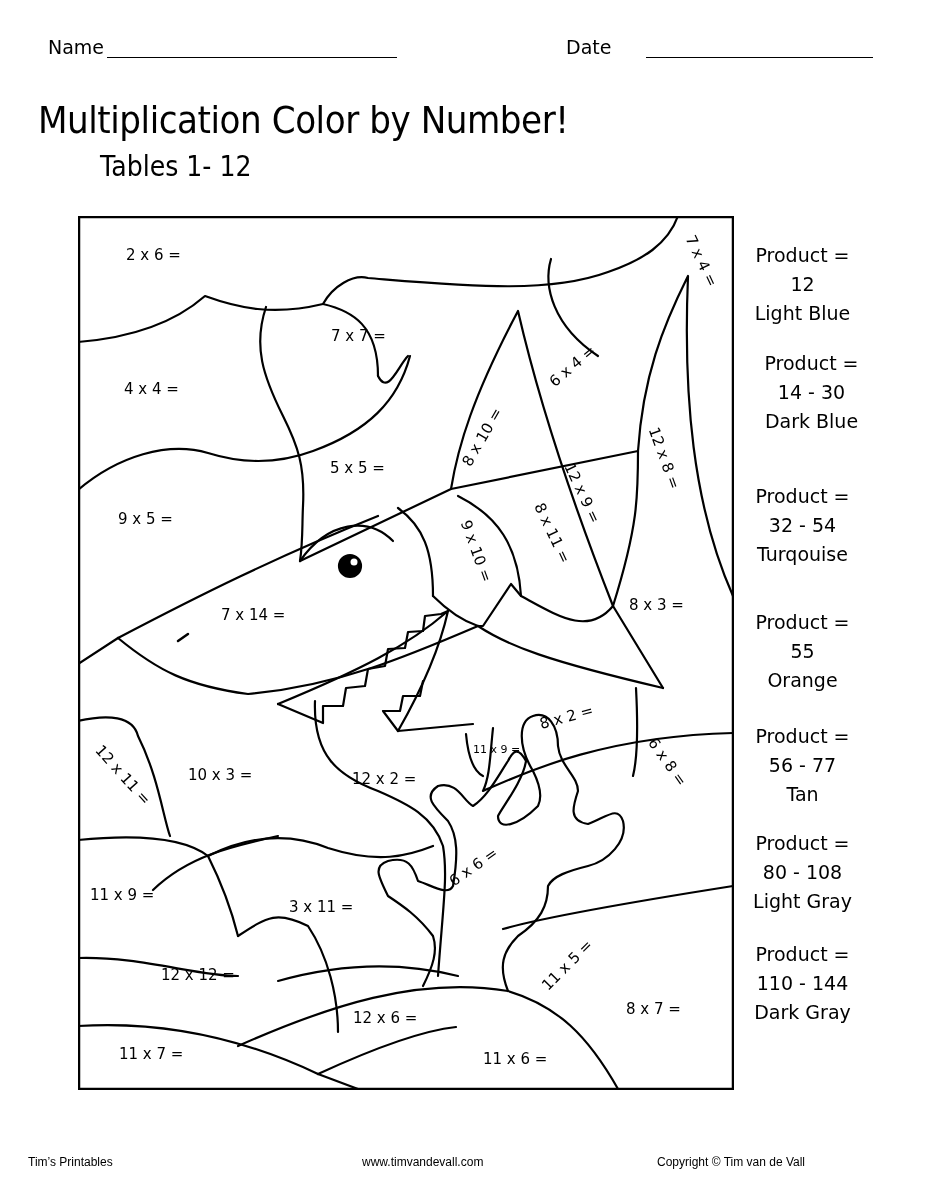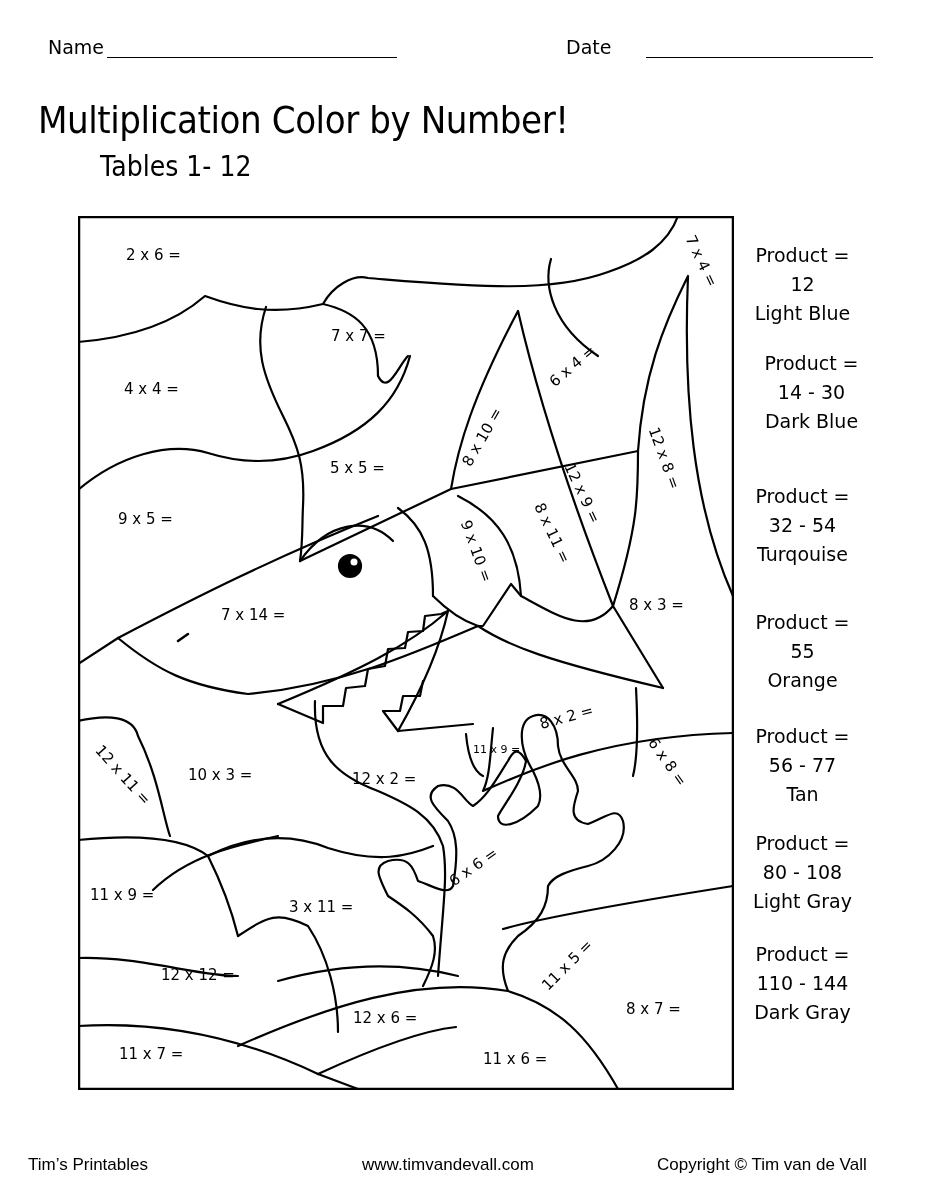--- a/index.html
+++ b/index.html
@@ -9,21 +9,21 @@
   .hdr-line{position:absolute;top:57px;border-bottom:1.5px solid #000;height:0;}
   .title{position:absolute;left:38px;top:98px;font-size:38px;letter-spacing:-0.5px;
          font-family:"DejaVu Sans",sans-serif;font-weight:normal;transform:scaleX(0.9);transform-origin:left;}
   .subtitle{position:absolute;left:100px;top:150px;font-size:28px;font-family:"DejaVu Sans",sans-serif;transform:scaleX(0.9);transform-origin:left;}
   .frame{position:absolute;left:47px;top:216px;width:656px;height:874px;margin-left:31px;}
   .frame svg{position:absolute;left:0;top:0;}
   .lbl{position:absolute;font-size:15px;white-space:nowrap;font-family:"DejaVu Sans",sans-serif;
        transform-origin:center center;}
   .key{position:absolute;left:735px;width:135px;text-align:center;font-size:19px;line-height:29px;
        font-family:"DejaVu Sans",sans-serif;}
-  .footer{position:absolute;top:1155px;font-size:17px;font-family:"Liberation Sans",sans-serif;}
+  .footer{position:absolute;top:1155px;font-size:12px;font-family:"Liberation Sans",sans-serif;}
 </style>
 </head>
 <body>
 
 <span class="hdr-label" style="left:48px">Name</span>
 <div class="hdr-line" style="left:107px;width:290px"></div>
 <span class="hdr-label" style="left:566px">Date</span>
 <div class="hdr-line" style="left:646px;width:227px"></div>
 
 <div class="title">Multiplication Color by Number!</div>

